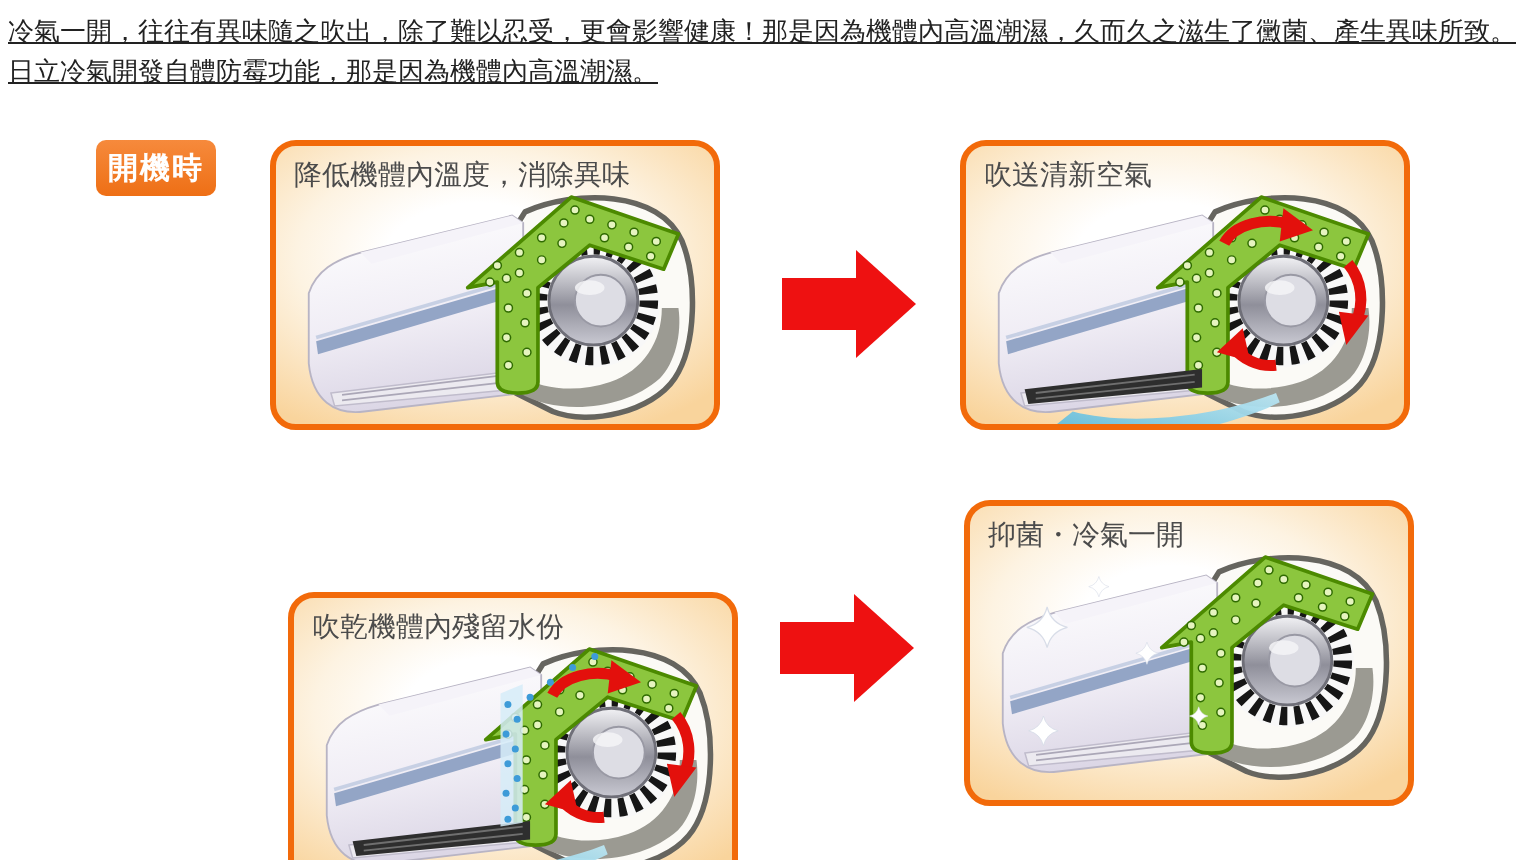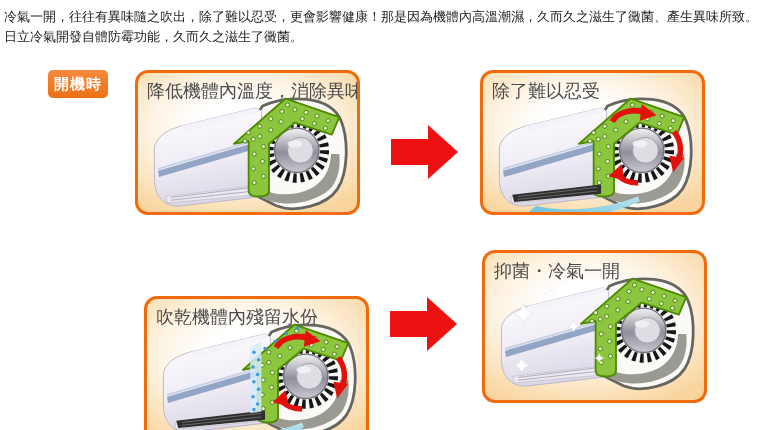--- a/index.html
+++ b/index.html
@@ -1,32 +1,32 @@
 <!DOCTYPE html>
 <html><head>
 <meta charset="utf-8">
 <style>
   html,body{margin:0;padding:0;background:#fff;}
   body{width:763px;height:430px;overflow:hidden;font-family:"DejaVu Sans","Liberation Sans",sans-serif;}
   #stage{position:relative;width:763px;height:430px;background:#fff;}
 
   
-  .intro{position:absolute;left:4px;top:7px;width:756px;font-size:13px;line-height:20px;color:#222;}
+  .intro{position:absolute;left:4px;top:7px;width:756px;font-size:13px;line-height:20px;color:#222;text-decoration:underline;}
   .intro div{white-space:nowrap;}
 
   
   .tag{position:absolute;left:48px;width:60px;height:28px;background:linear-gradient(#F68A3C,#EE6F15);
        border-radius:5px;color:#fff;font-size:15px;font-weight:bold;display:flex;align-items:center;
        justify-content:center;letter-spacing:1px;}
 
   
   .panel{position:absolute;width:219px;height:139px;border:3px solid #F26A0A;border-radius:13px;
          background:radial-gradient(ellipse 75% 70% at 46% 40%, #ffffff 28%, #fdf3e2 55%, #F9D49C 100%);
          overflow:hidden;}
-  .caption{position:absolute;left:9px;top:6px;font-size:18px;color:#4b4b4b;white-space:nowrap;}
+  .caption{position:absolute;left:9px;top:6px;font-size:14px;color:#4b4b4b;white-space:nowrap;}
   .ac{position:absolute;left:10px;top:20px;width:205px;height:122px;}
 
   
   .big-arrow{position:absolute;width:67px;height:54px;}
 </style>
 </head>
 <body>
 
 <svg width="0" height="0" style="position:absolute" aria-hidden="true">
   <defs>
@@ -143,40 +143,40 @@
       <rect x="0" y="14" width="37" height="26" fill="#EE1111"></rect>
       <polygon points="37,0 67,27 37,54" fill="#EE1111"></polygon>
     </g>
   </defs>
 </svg>
 
 <div id="stage">
 
   <div class="intro">
     <div>冷氣一開，往往有異味隨之吹出，除了難以忍受，更會影響健康！那是因為機體內高溫潮濕，久而久之滋生了黴菌、產生異味所致。</div>
-    <div>日立冷氣開發自體防霉功能，久而久之滋生了黴菌。</div>
+    <div>日立冷氣開發自體防霉功能，那是因為機體內高溫潮濕。</div>
   </div>
 
   <div class="tag" style="top:70px;">
     <span>開機時</span>
   </div>
 
   <div class="panel" style="left:135px;top:70px;">
     <div class="caption">降低機體內溫度，消除異味</div>
     <svg class="ac" viewBox="0 0 220 132">
       <use href="#ac-base"></use>
     </svg>
   </div>
 
   <svg class="big-arrow" style="left:391px;top:125px;" viewBox="0 0 67 54">
     <use href="#big-red-arrow"></use>
   </svg>
 
   <div class="panel" style="left:480px;top:70px;">
-    <div class="caption">除了難以忍受</div>
+    <div class="caption">吹送清新空氣</div>
     <svg class="ac" viewBox="0 0 220 132">
       <use href="#ac-base"></use>
       <use href="#ac-vent-open"></use>
       <use href="#ac-redarrows"></use>
       <use href="#ac-airflow"></use>
     </svg>
   </div>
 
 
   <div class="panel" style="left:144px;top:252px;height:144px;margin-top:44px;">

